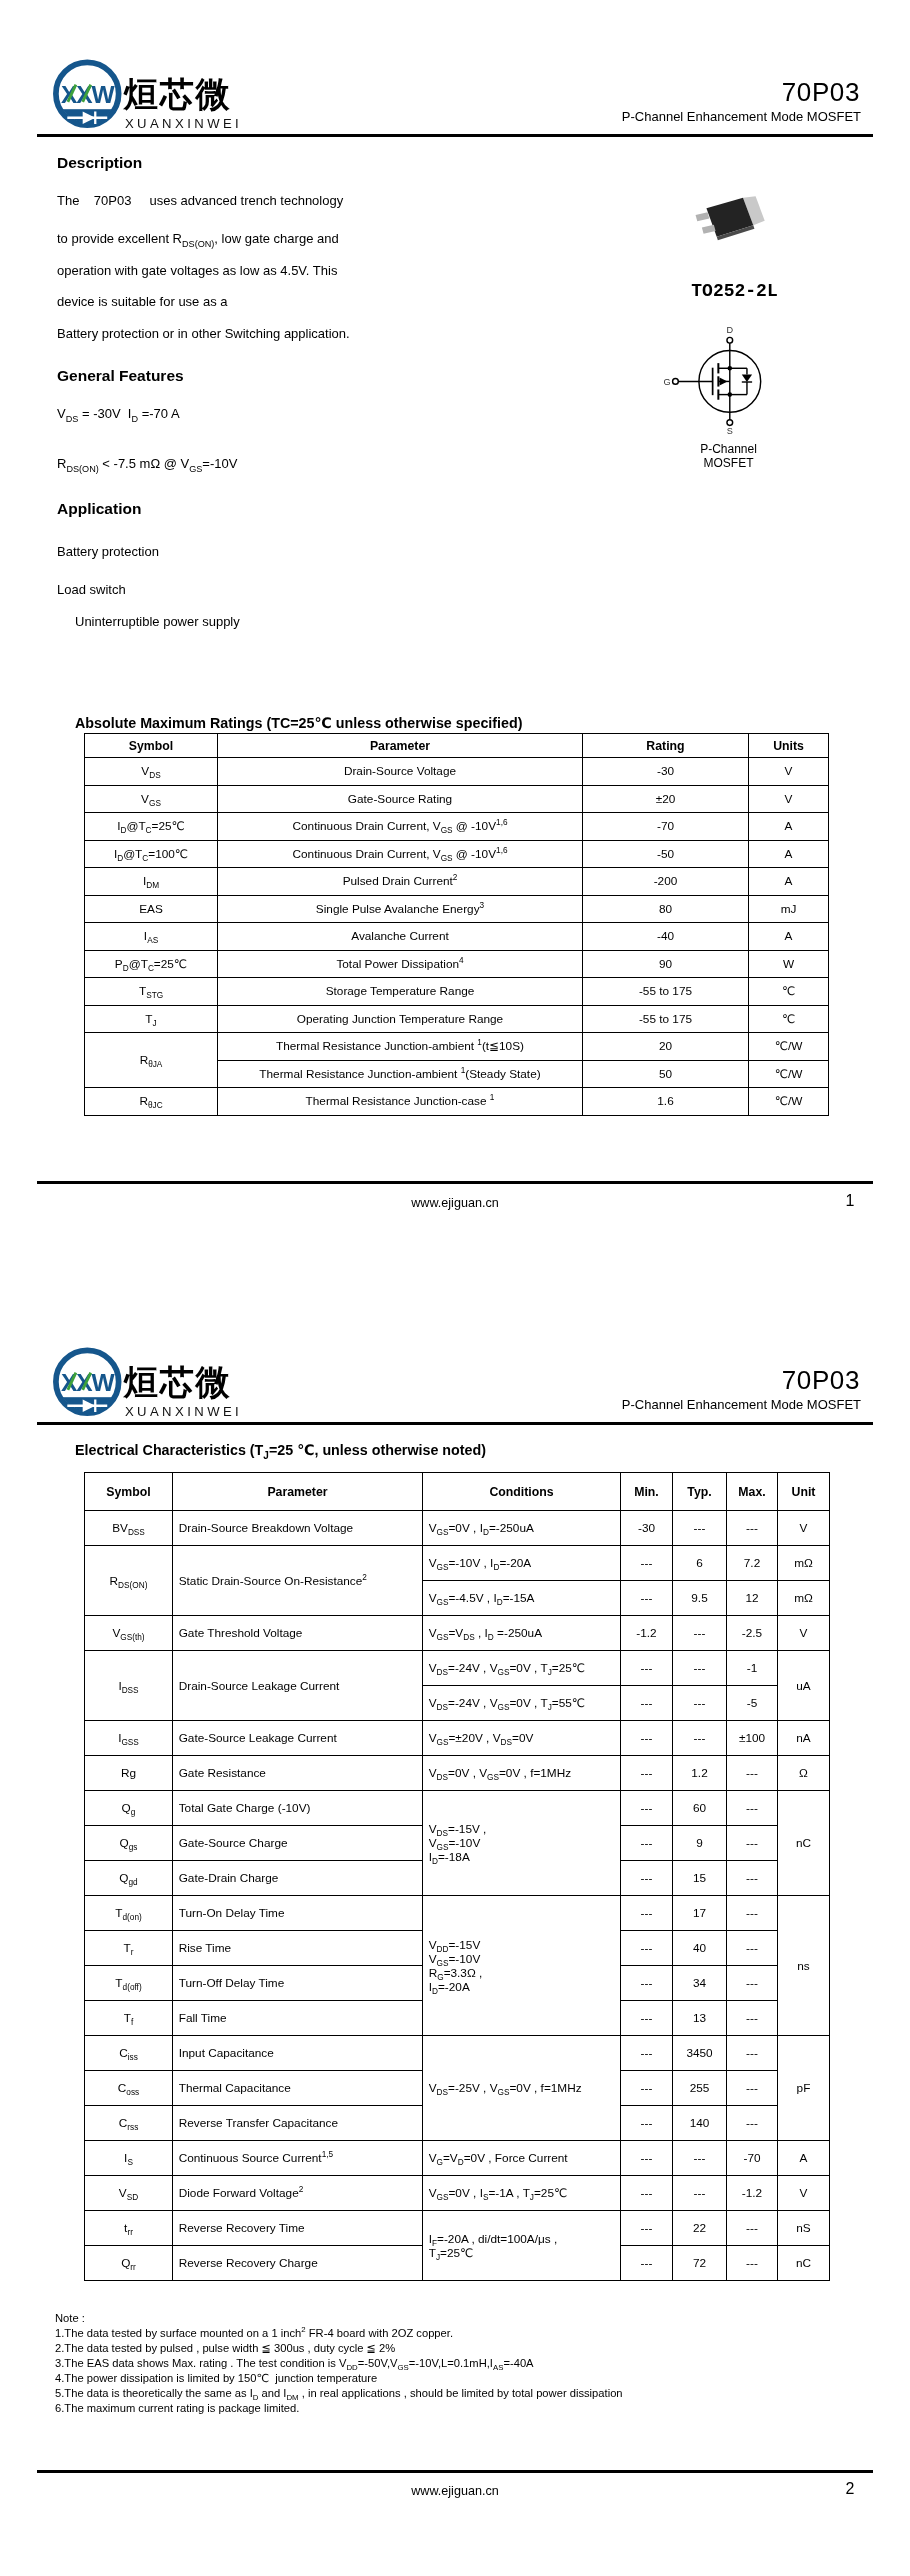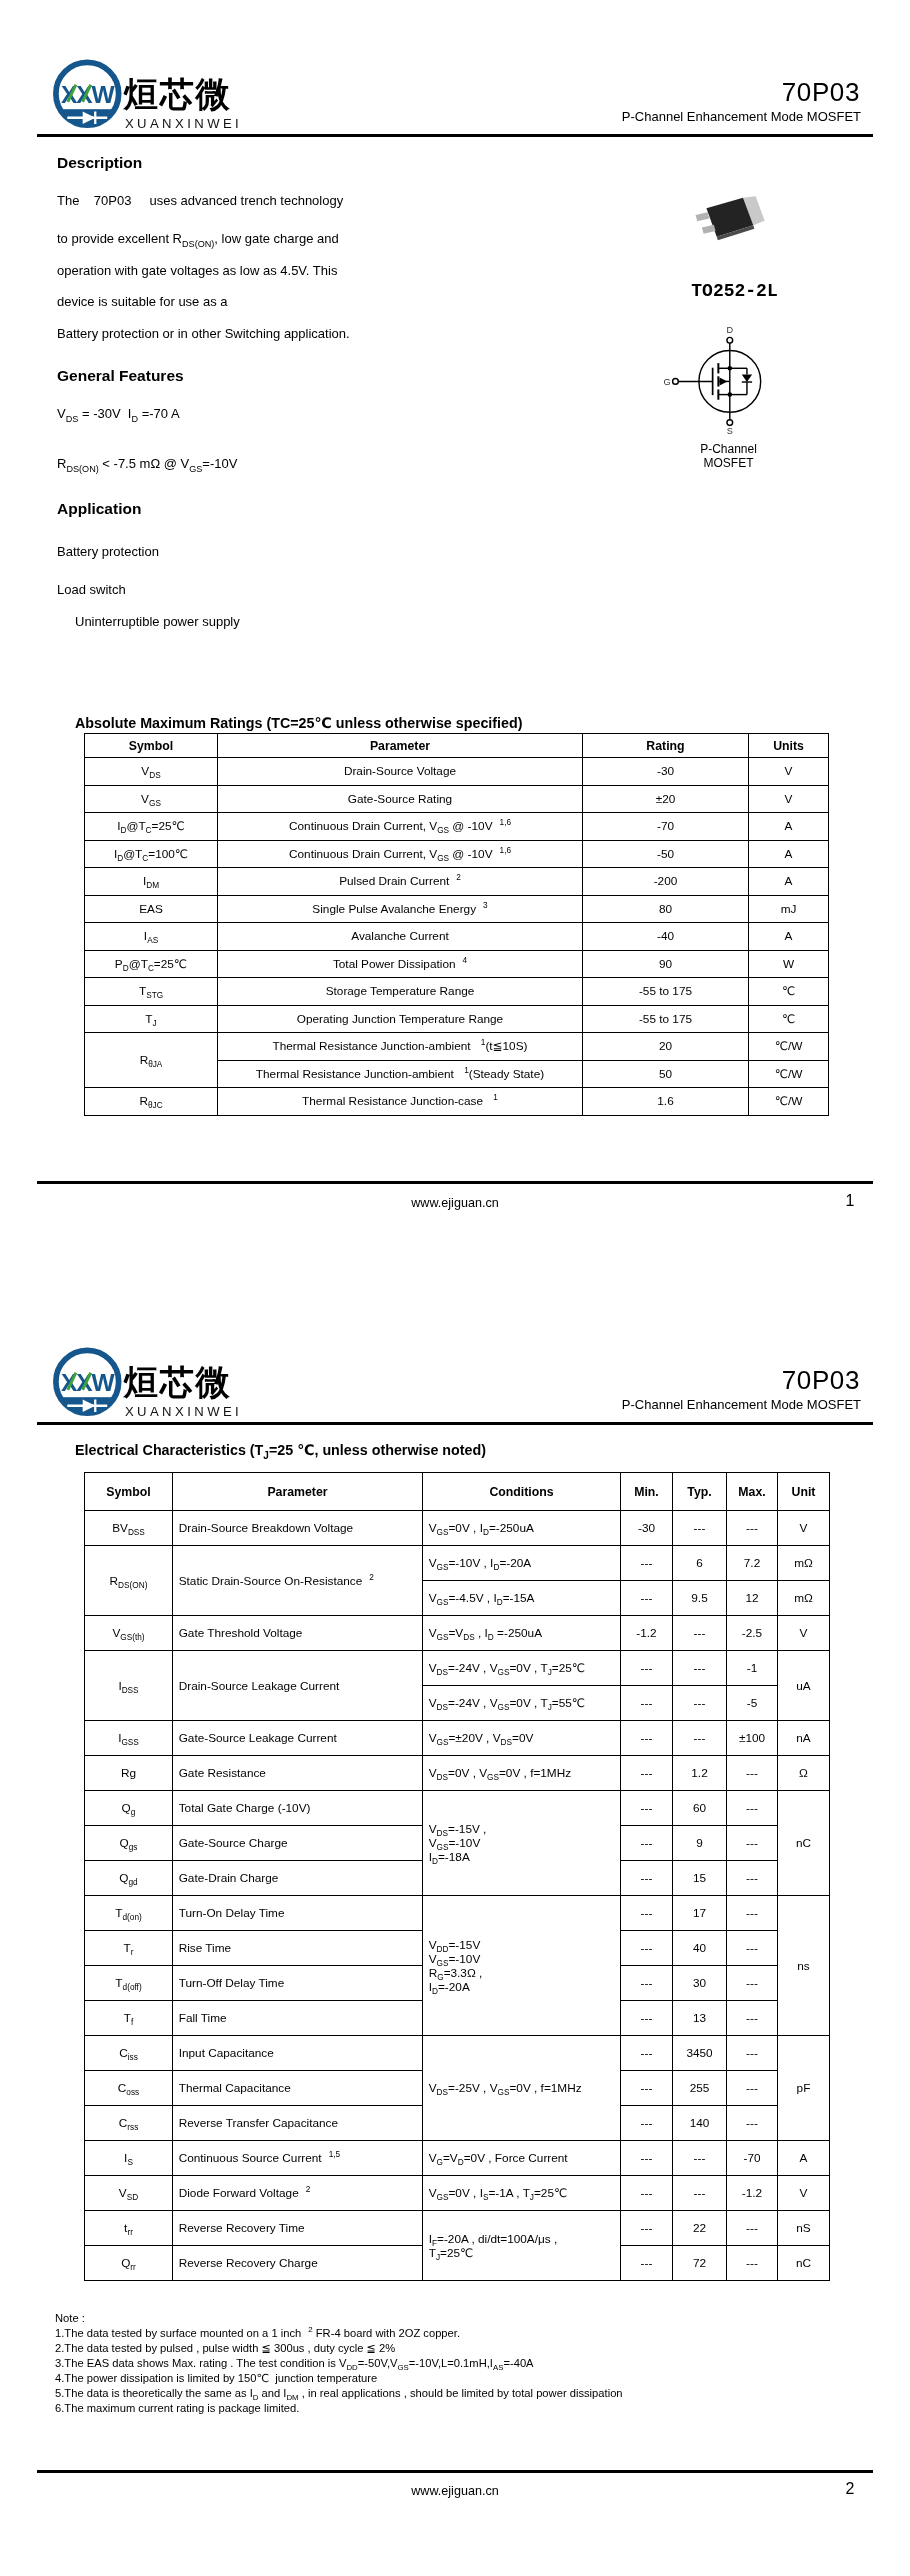--- a/index.html
+++ b/index.html
@@ -17,21 +17,21 @@
   .tbl-title{font-size:14.3px;font-weight:bold;}
   table.sheet{position:absolute;border-collapse:collapse;table-layout:fixed;border:1.7px solid #000;background:#fff;}
   .sheet th,.sheet td{border:1.1px solid #000;text-align:center;font-size:11.8px;padding:0 3.4px;overflow:hidden;}
   .sheet thead th{font-weight:bold;font-size:12.3px;border-bottom:1.7px solid #000;}
   #amr-table thead tr{height:24px;}
   #amr-table tbody tr{height:27.5px;}
   #ec-table thead tr{height:38px;}
   #ec-table tbody tr{height:35px;}
   .sheet td.l{text-align:left;padding-left:5.7px;}
   sub{font-size:70%;line-height:0;}
-  sup{font-size:70%;line-height:0;margin-left:7px;}
+  sup{font-size:70%;line-height:0;}
   .pkg-label{font-size:18px;font-weight:bold;text-align:center;font-family:Liberation Mono, monospace;}
   .fig-caption{font-size:12px;text-align:center;}
   .footer-url{left:37px;width:836px;text-align:center;font-size:12.6px;}
   .footer-page{width:34px;text-align:center;font-size:16px;}
   .notes{font-size:11.2px;}
   .note-line{position:absolute;left:55px;white-space:pre;}
 </style>
 </head>
 <body>
 
@@ -361,21 +361,21 @@
           <td>T<sub>r</sub></td>
           <td class="l">Rise Time</td>
           <td>---</td>
           <td>40</td>
           <td>---</td>
         </tr>
         <tr>
           <td>T<sub>d(off)</sub></td>
           <td class="l">Turn-Off Delay Time</td>
           <td>---</td>
-          <td>30</td>
+          <td>34</td>
           <td>---</td>
         </tr>
         <tr>
           <td>T<sub>f</sub></td>
           <td class="l">Fall Time</td>
           <td>---</td>
           <td>13</td>
           <td>---</td>
         </tr>
         <tr>

